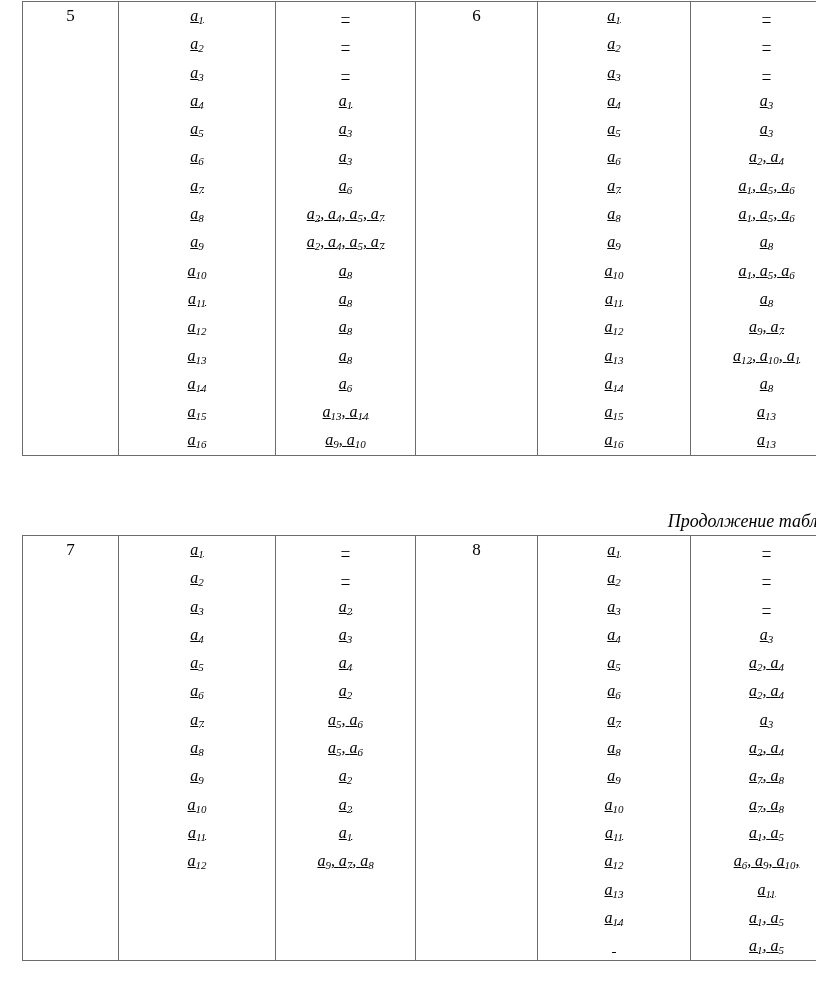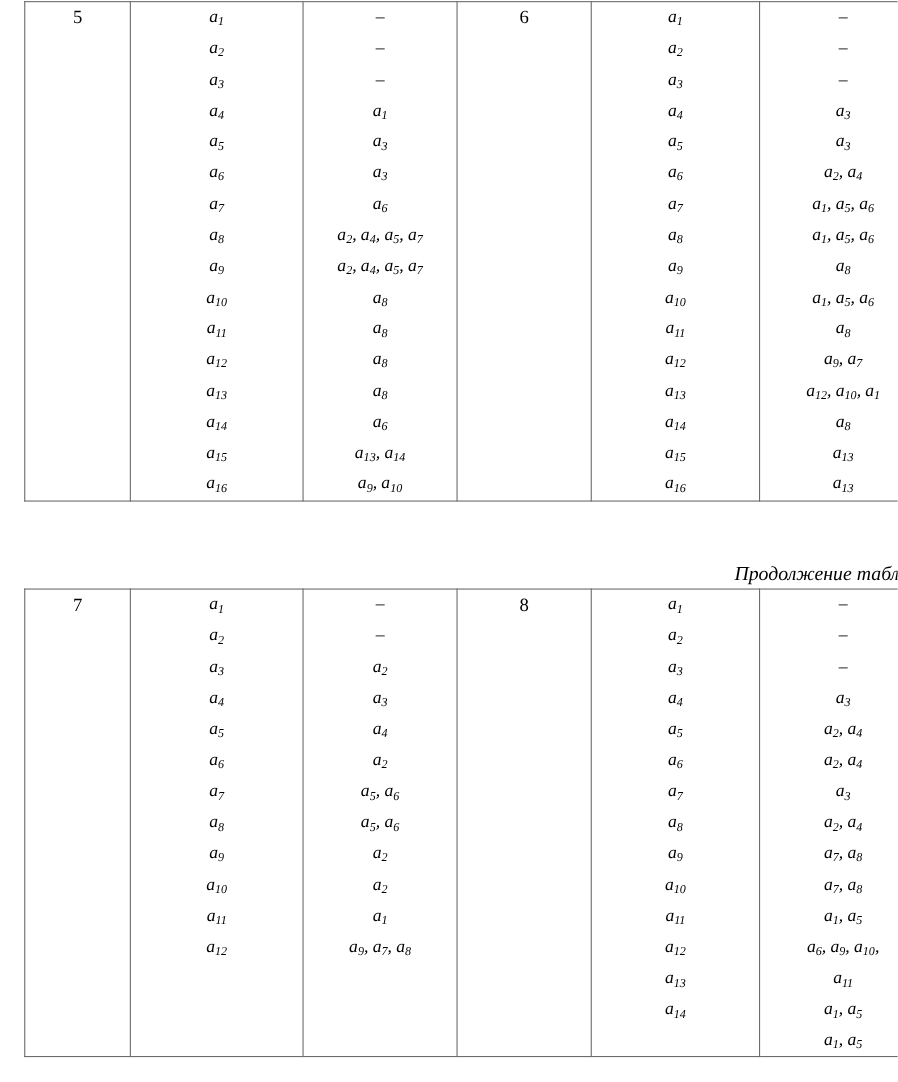--- a/index.html
+++ b/index.html
@@ -57,20 +57,21 @@
   col.c-val2  { width: 152px; }
 
   td.numcell {
     vertical-align: top;
     font-size: 17px;
     line-height: 27px;
   }
   td.listcell {
     vertical-align: top;
     padding-top: 0;
+    text-decoration: underline;
   }
 
   .stack {
     display: block;
   }
   .cellline {
     display: block;
     height: 28.3px;
     line-height: 28.3px;
     white-space: nowrap;

